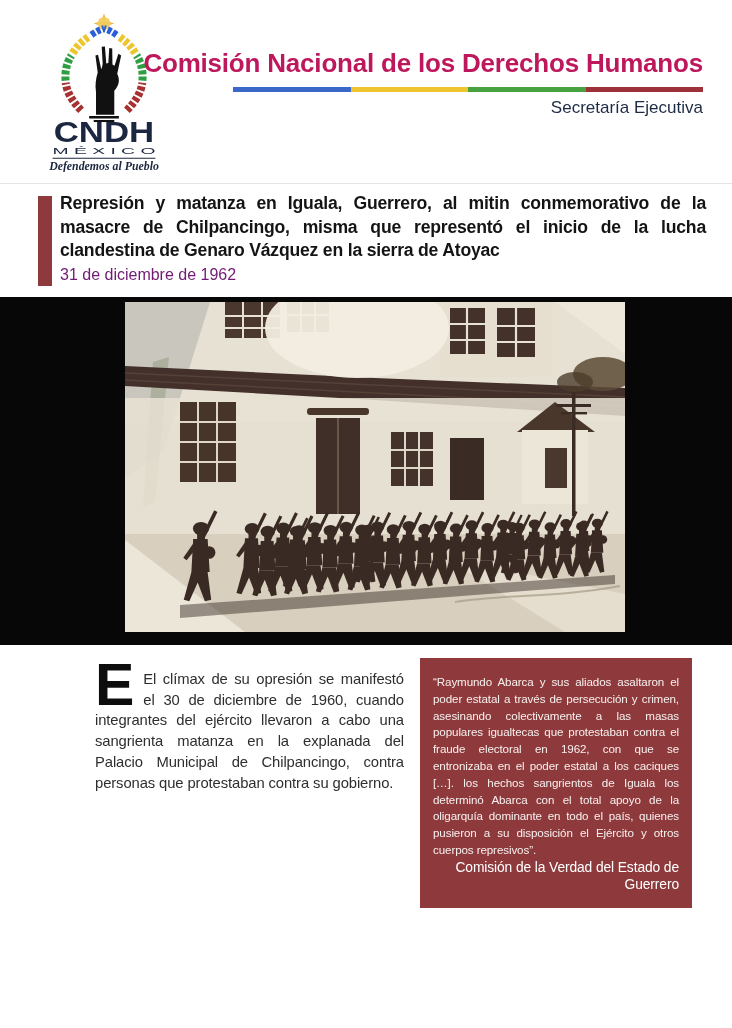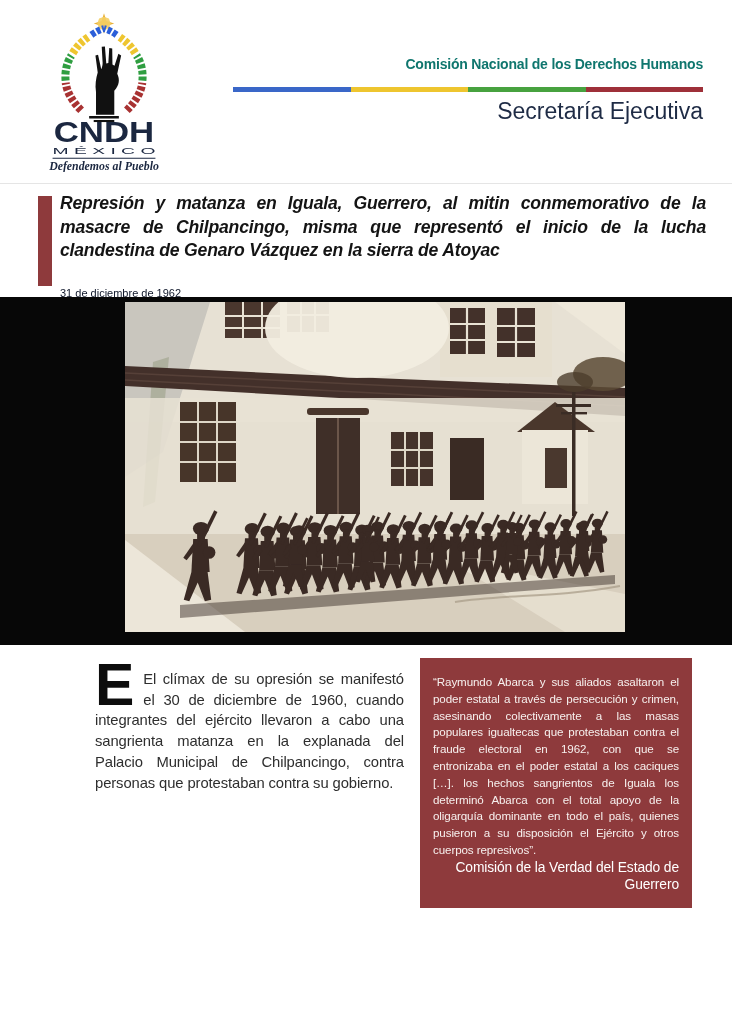--- a/index.html
+++ b/index.html
@@ -1,32 +1,32 @@
 <!DOCTYPE html>
 <html lang="es"><head>
 <meta charset="utf-8">
 <style>
   html,body{margin:0;padding:0;background:#ffffff;}
   .page{position:relative;width:732px;height:1028px;background:#ffffff;overflow:hidden;
         font-family:"Liberation Sans", sans-serif;}
 
   
   .logo{position:absolute;left:46px;top:12px;width:116px;height:160px;}
-  .org-title{position:absolute;right:29px;top:56px;font-size:14px;font-weight:700;
-             color:#0f766e;letter-spacing:-0.2px;white-space:nowrap;}
+  .org-title{position:absolute;right:29px;top:48px;font-size:26px;font-weight:700;
+             color:#be185d;letter-spacing:-0.2px;white-space:nowrap;}
   .color-bar{position:absolute;left:233px;right:29px;top:87px;height:4.5px;display:flex;}
   .color-bar .seg{flex:1;height:100%;}
-  .org-subtitle{position:absolute;right:29px;top:98px;font-size:23px;color:#1e2b45;white-space:nowrap;}
+  .org-subtitle{position:absolute;right:29px;top:98px;font-size:17px;color:#1e2b45;white-space:nowrap;}
   .header-divider{position:absolute;left:0;top:183px;width:100%;height:1px;background:#e5e5e5;}
 
   
   .headline-accent{position:absolute;left:38px;top:196px;width:14px;height:90px;background:#8E3A3C;}
   .headline{position:absolute;left:60px;top:192px;width:646px;font-size:17.6px;font-weight:700;
-            color:#141414;line-height:23.6px;text-align:justify;letter-spacing:-0.2px;margin:0;font-style:italic;}
-  .headline-date{position:absolute;left:60px;top:266px;font-size:11px;color:#0f172a;margin-top:21px;}
+            color:#141414;line-height:23.6px;text-align:justify;letter-spacing:-0.2px;margin:0;}
+  .headline-date{position:absolute;left:60px;top:266px;font-size:16px;color:#701a75;}
 
   
   .photo-band{position:absolute;left:0;top:297px;width:732px;height:348px;background:#070707;}
   .photo{position:absolute;left:125px;top:5px;width:500px;height:330px;display:block;}
 
   
   .body-wrap{position:absolute;left:95px;top:658px;width:542px;font-size:14.8px;line-height:20.7px;
              color:#2e2e2e;text-align:justify;letter-spacing:-0.1px;}
   .body-wrap p{margin:0 0 11px 0;}
   .dropcap{float:left;font-size:59px;line-height:49px;font-weight:700;color:#0d0d0d;margin:3px 9px 0 0;}

